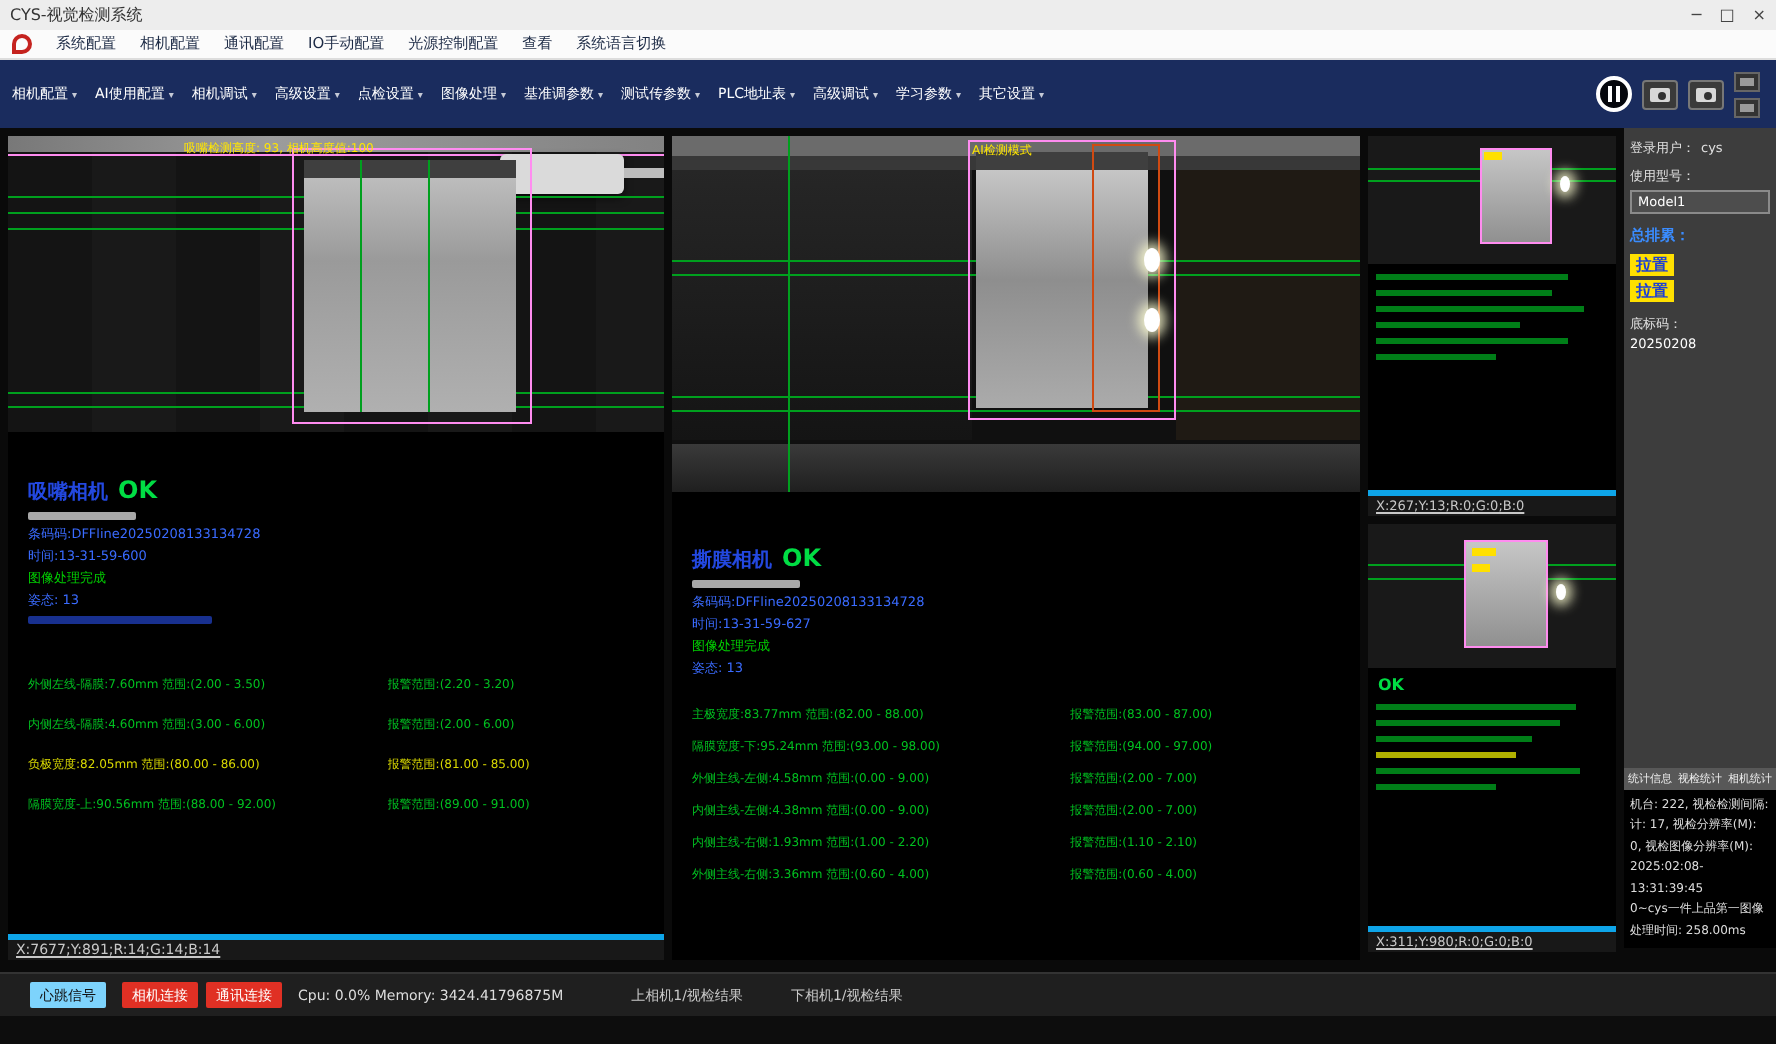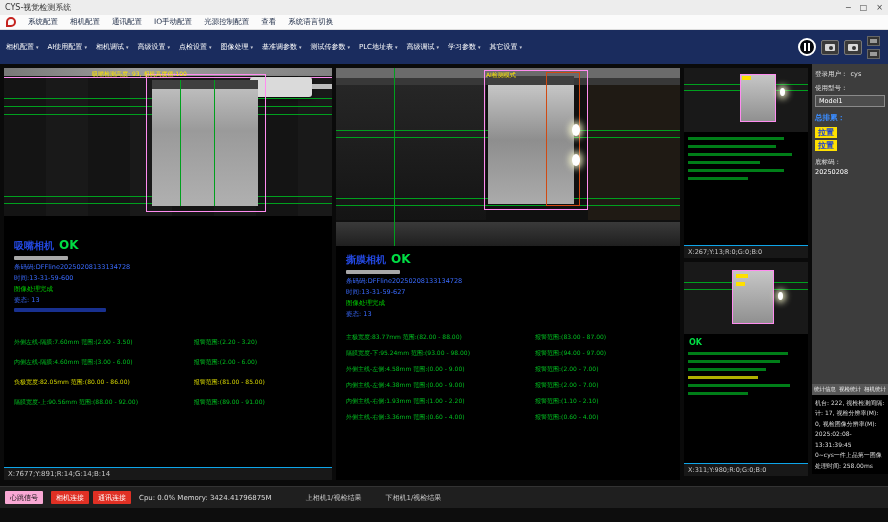--- a/index.html
+++ b/index.html
@@ -31,21 +31,21 @@
   .btn-cam::after { content:""; position:absolute; left:7px; top:5px; width:4px; height:4px; border-radius:50%; background:#333; }
   .btn-stack { display:flex; flex-direction:column; gap:3px; }
   .btn-sm { width:13px; height:10px; background:#333; border:1px solid #666; position:relative; }
   .btn-sm::before { content:""; position:absolute; inset:2px; background:#9a9a9a; }
 
   
   .main { position:relative; height:422px; background:#0a0a0a; }
 
   .campanel { position:absolute; top:4px; bottom:6px; background:#000; display:flex; flex-direction:column; }
   .campanel.left  { left:4px;   width:328px; }
-  .campanel.right { left:336px; width:344px; }
+  .campanel.right { left:336px; width:344px;gap:20px; }
 
   .cam-img { position:relative; overflow:hidden; flex:0 0 auto;
              background:repeating-linear-gradient(90deg,#141414 0 42px,#191919 42px 84px); }
   .cam-img-left  { height:148px; }
   .cam-img-right { height:178px; background:#101010; }
   .hline { position:absolute; left:0; right:0; height:1px; background:#00a01e; }
   .hline.pink { background:#ff8cf0; }
   .vline { position:absolute; top:0; bottom:0; width:1px; background:#00a01e; }
   .outline-pink { position:absolute; border:1px solid #ff8cf0; }
   .overlay-label { position:absolute; color:#ffe600; font-size:6px; white-space:nowrap; }
@@ -79,21 +79,21 @@
   .t-blue  { color:#3a6bff; font-size:6.5px; margin-top:2px; white-space:nowrap; }
   .t-green { color:#00d000; font-size:6.5px; margin-top:2px; }
   .mrows { margin-top:14px; }
   .mrows.wide { margin-top:26px; }
   .mrow { display:flex; margin-bottom:7px; }
   .mrows.wide .mrow { margin-bottom:11px; }
   .mcell { flex:0 0 58%; color:#00c020; font-size:6px; white-space:nowrap; overflow:hidden; }
   .mcell.mr { flex:0 0 42%; }
   .mrow.c-y .mcell { color:#d8d800; }
 
-  .coordbar { flex:0 0 13px; background:#181818; color:#c8c8c8; font-size:7px; display:flex; align-items:center; padding:0 4px; border-top:1px solid #0ea5e9; }
+  .coordbar { flex:0 0 13px; background:#181818; color:#c8c8c8; font-size:7px; display:flex; align-items:center; padding:0 4px; border-top:3px solid #0ea5e9;text-decoration:underline; }
 
   
   .pvcol { position:absolute; left:684px; width:124px; top:0; bottom:0; }
   .pv { position:absolute; left:0; width:124px; background:#000; display:flex; flex-direction:column; }
   .pv1 { top:4px; height:190px; }
   .pv2 { top:198px; height:214px; }
   .pv-img { position:relative; overflow:hidden; flex:0 0 auto; background:#191919; }
   .pv1 .pv-img { height:64px; }
   .pv2 .pv-img { height:72px; }
   .pv-comp { position:absolute; background:linear-gradient(180deg,#c6c6c6,#909090); border:1px solid #ff8cf0; }
@@ -116,21 +116,21 @@
   .tags .tag { display:table; }
   .code-val { color:#fff; margin-top:1px; }
   .field { margin-top:6px; }
   .spacer { flex:1 1 auto; }
   .stats-tabs { margin:4px -3px 0; background:#585858; padding:2px 2px; display:flex; gap:3px; font-size:5.5px; color:#eee; }
   .stats { margin:0 -3px -3px; background:#000; padding:3px; font-size:6px; line-height:1.75; color:#ddd; }
 
   
   .statusbar { height:22px; background:#1f1f1f; border-top:1px solid #333; display:flex; align-items:center; gap:8px; padding:0 5px; font-size:7px; color:#ddd; }
   .badge { padding:1.5px 5px; border-radius:1px; white-space:nowrap; }
-  .badge-yellow { background:#f9a8d4; color:#111; }
+  .badge-yellow { background:#7dd3fc; color:#111;margin-left:10px; }
   .badge-red { background:#e03024; color:#fff; }
   .cam-labels { display:flex; gap:24px; margin-left:26px; color:#c8c8c8; }
 </style>
 </head>
 <body>
 
 <div class="app">
 
   <div class="titlebar">
     <span>CYS-视觉检测系统</span>

